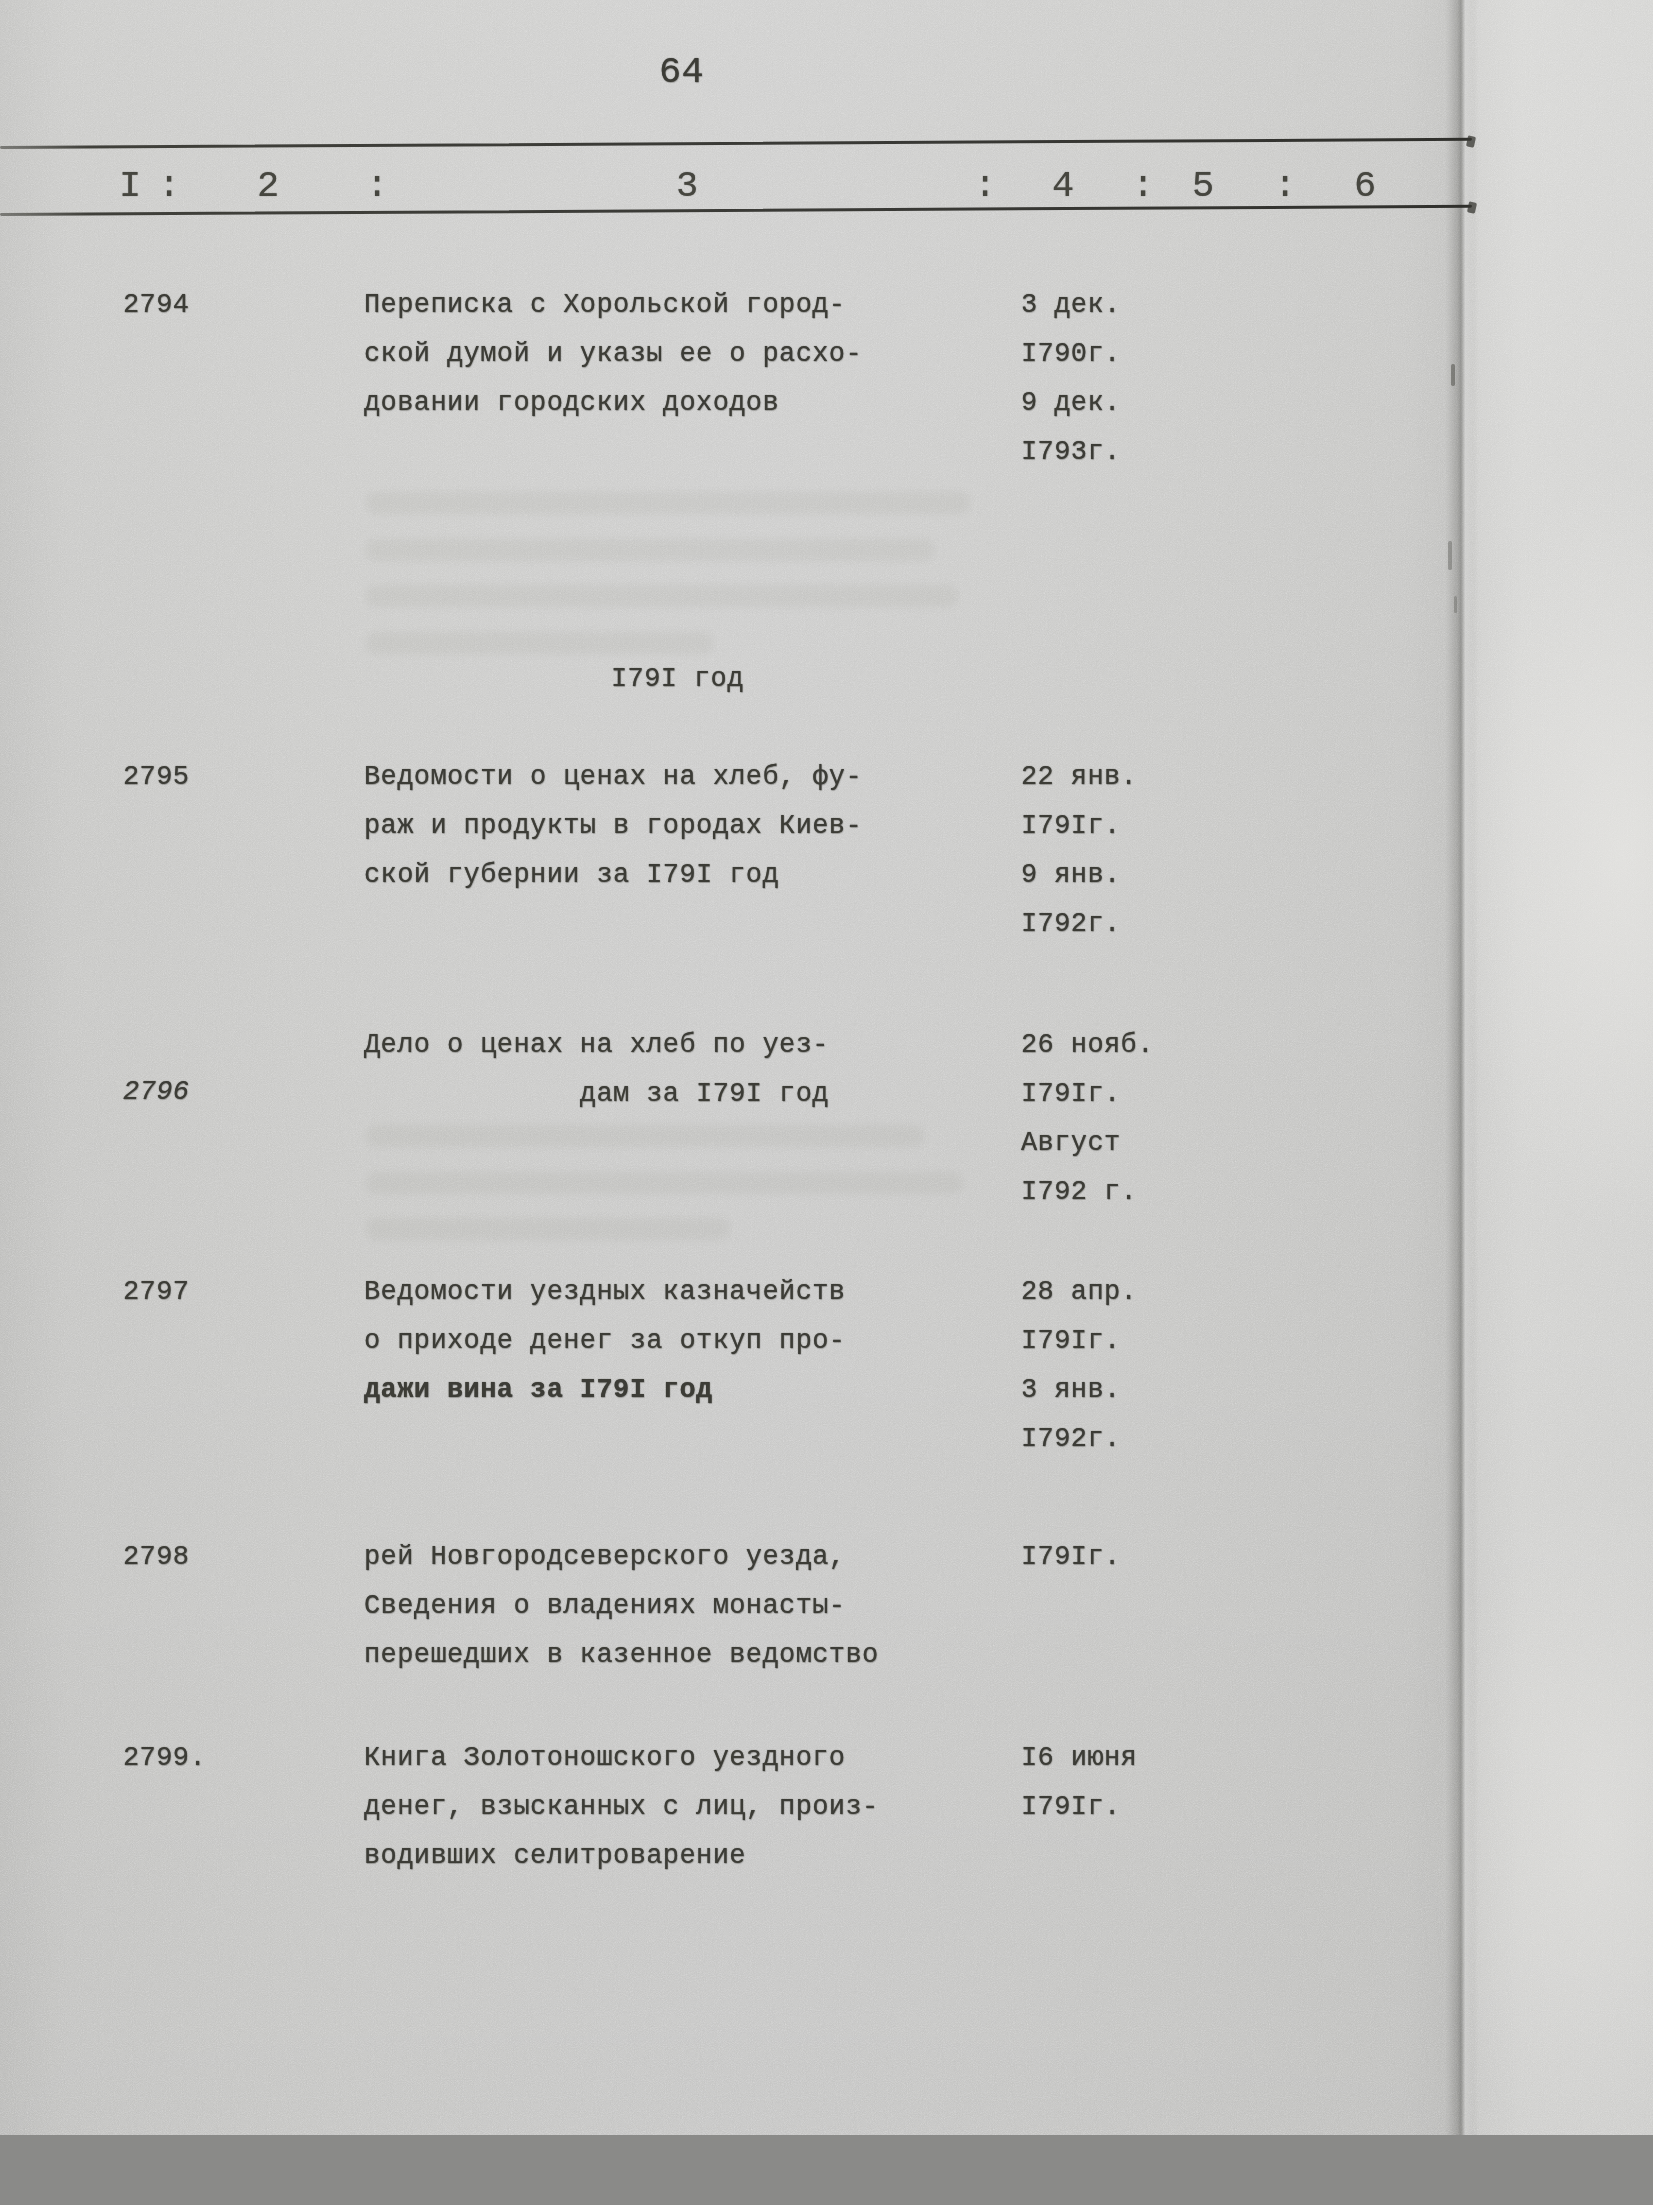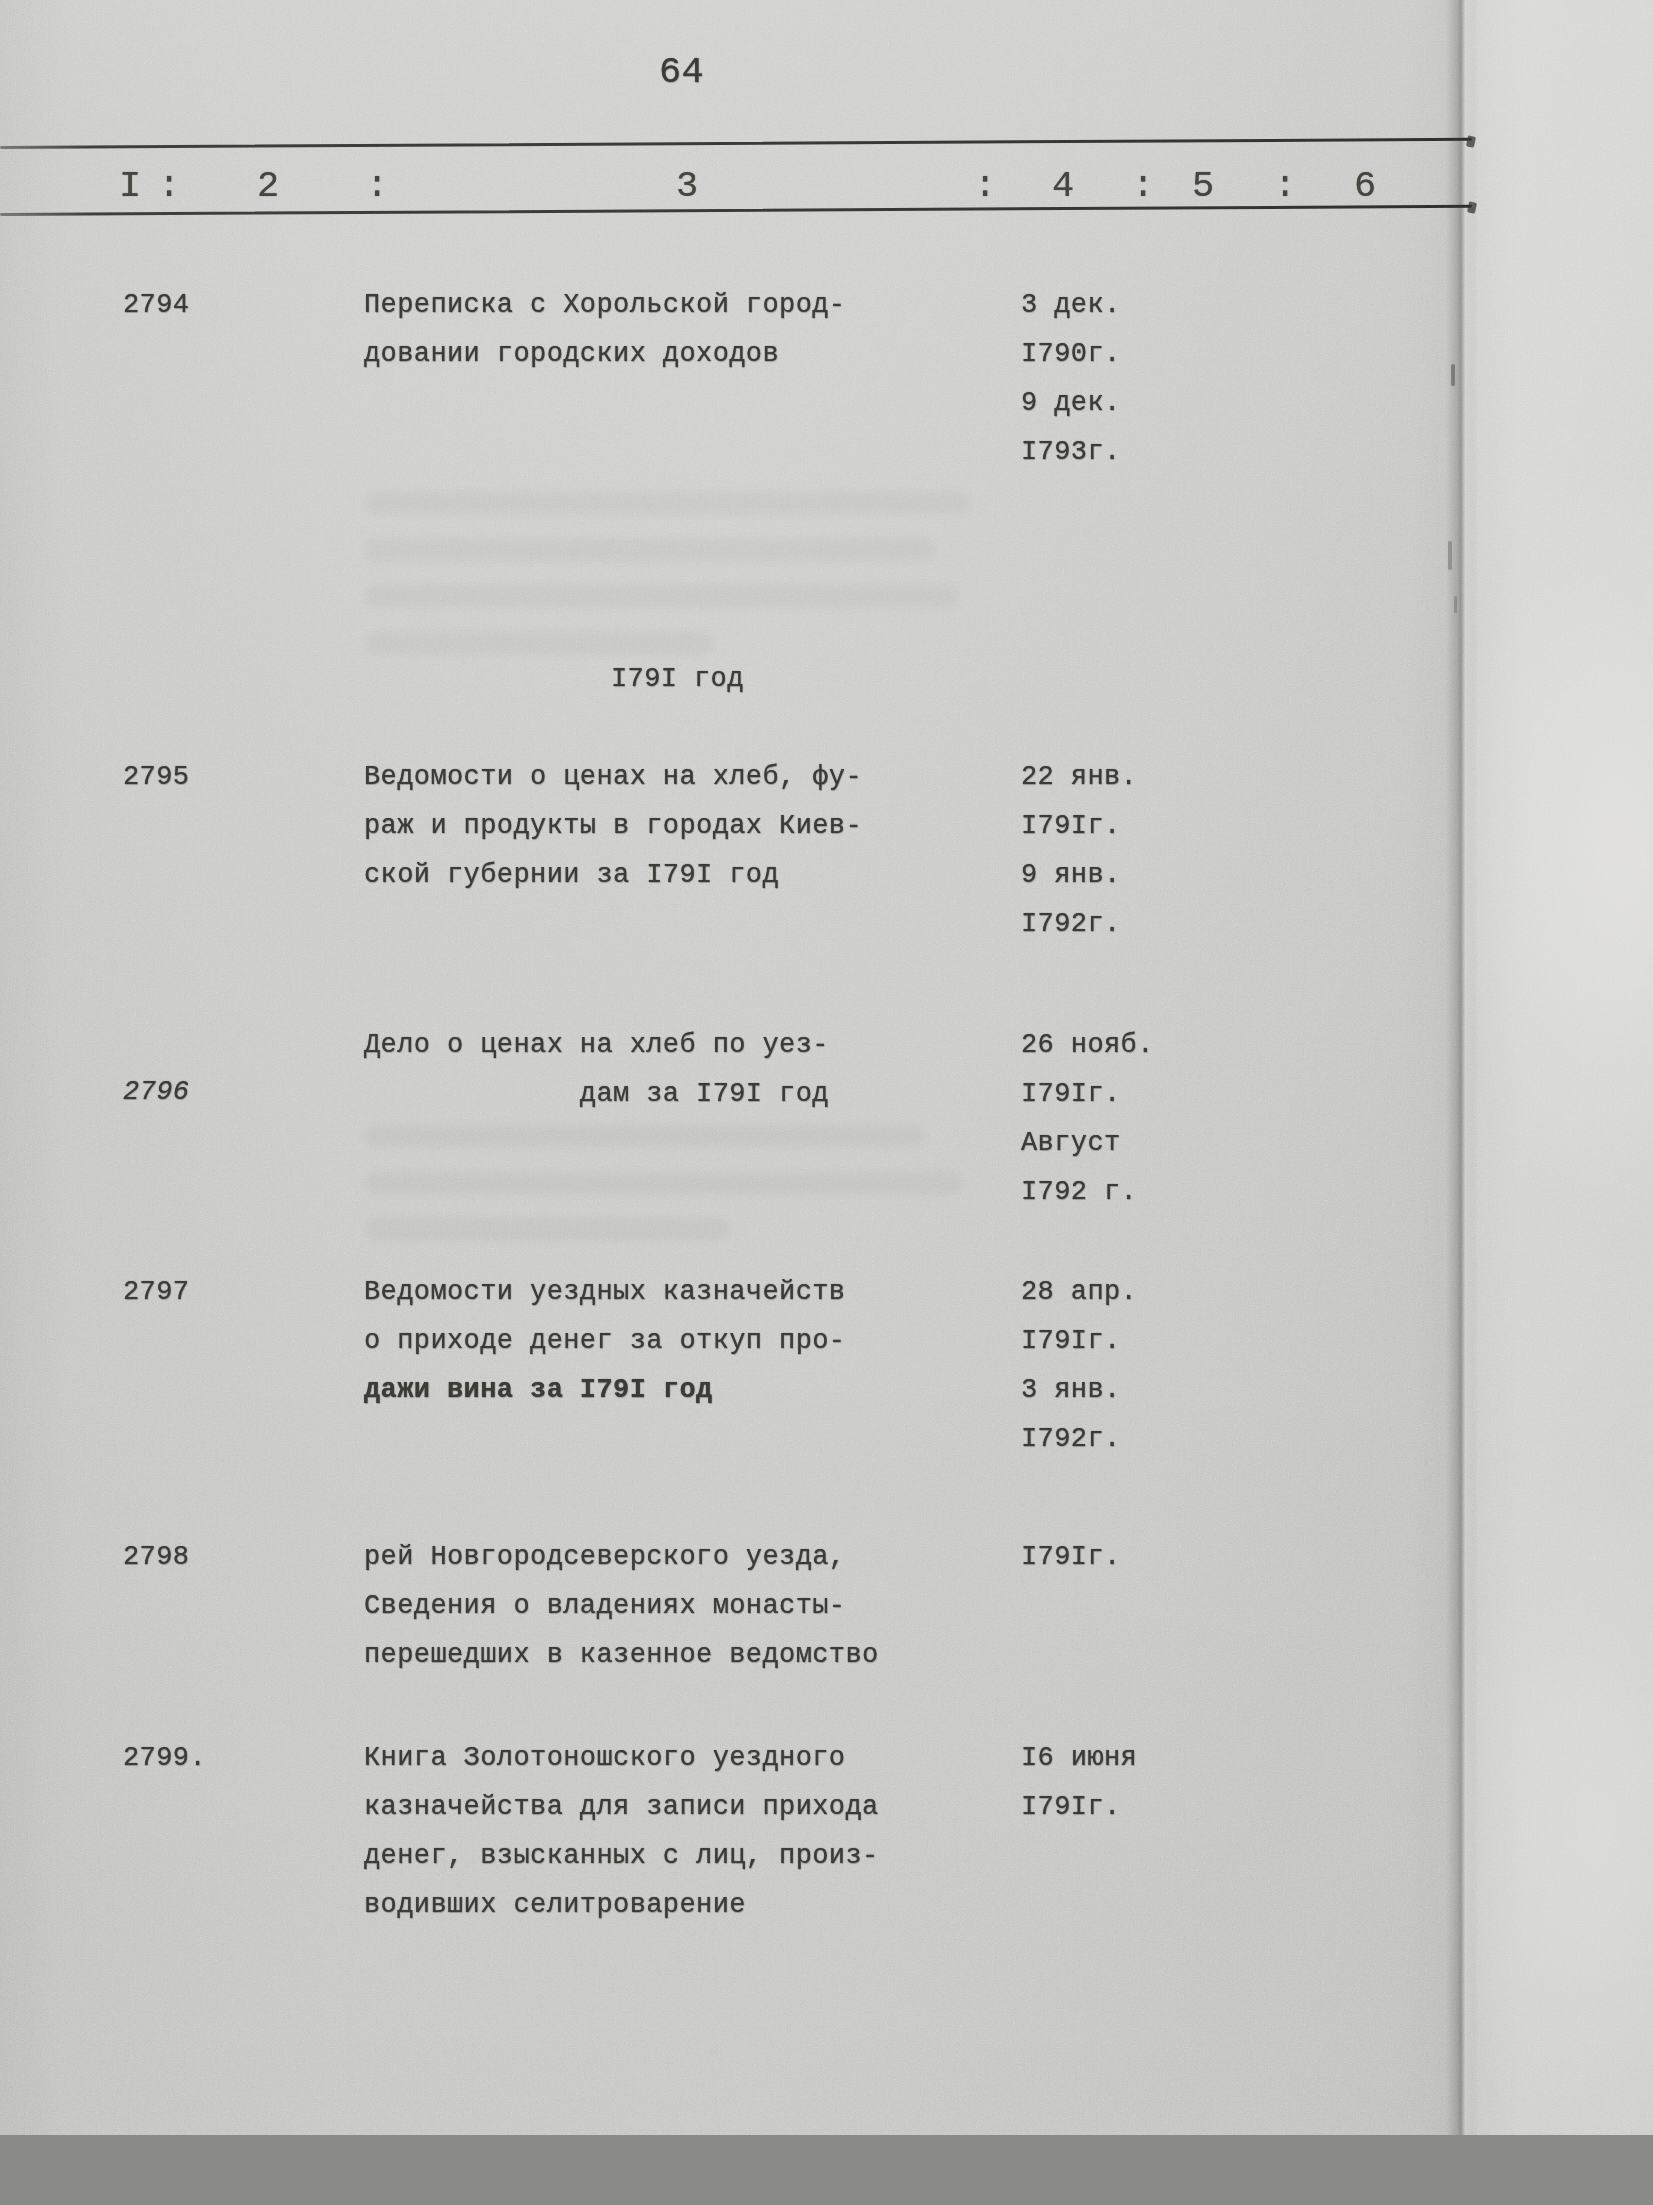--- a/index.html
+++ b/index.html
@@ -100,20 +100,21 @@
       <span class="hdr-cell" style="left: 1274px;">:</span>
       <span class="hdr-cell" style="left: 1354px;">6</span>
     </div>
 
   <div class="txt heading" style="left:611px;top:655px;">I79I год</div>
 
   <div id="entries">
       <div class="txt entry-num" style="left: 123px; top: 281px;">2794</div>
       <div class="entry-lines" style="left: 364px; top: 281px;">
         <div class="txt" style="position: relative; height: 49px;">Переписка с Хорольской город-</div>
+        <div class="txt" style="position: relative; height: 49px;">ской думой и указы ее о расхо-</div>
         <div class="txt" style="position: relative; height: 49px;">довании городских доходов</div>
       </div>
       <div class="entry-lines" style="left: 1021px; top: 281px;">
         <div class="txt" style="position: relative; height: 49px;">3 дек.</div>
         <div class="txt" style="position: relative; height: 49px;">I790г.</div>
         <div class="txt" style="position: relative; height: 49px;">9 дек.</div>
         <div class="txt" style="position: relative; height: 49px;">I793г.</div>
       </div>
       <div class="txt entry-num" style="left: 123px; top: 753px;">2795</div>
       <div class="entry-lines" style="left: 364px; top: 753px;">
@@ -155,21 +156,20 @@
         <div class="txt" style="position: relative; height: 49px;">рей Новгородсеверского уезда,</div>
         <div class="txt" style="position: relative; height: 49px;">Сведения о владениях монасты-</div>
         <div class="txt" style="position: relative; height: 49px;">перешедших в казенное ведомство</div>
       </div>
       <div class="entry-lines" style="left: 1021px; top: 1533px;">
         <div class="txt" style="position: relative; height: 49px;">I79Iг.</div>
       </div>
       <div class="txt entry-num" style="left: 123px; top: 1734px;">2799.</div>
       <div class="entry-lines" style="left: 364px; top: 1734px;">
         <div class="txt" style="position: relative; height: 49px;">Книга Золотоношского уездного</div>
-        <div class="txt" style="position: relative; height: 49px;">казначейства для записи прихода</div>
         <div class="txt" style="position: relative; height: 49px;">денег, взысканных с лиц, произ-</div>
         <div class="txt" style="position: relative; height: 49px;">водивших селитроварение</div>
       </div>
       <div class="entry-lines" style="left: 1021px; top: 1734px;">
         <div class="txt" style="position: relative; height: 49px;">I6 июня</div>
         <div class="txt" style="position: relative; height: 49px;">I79Iг.</div>
       </div>
     </div>
 
   <div id="ghosts">

